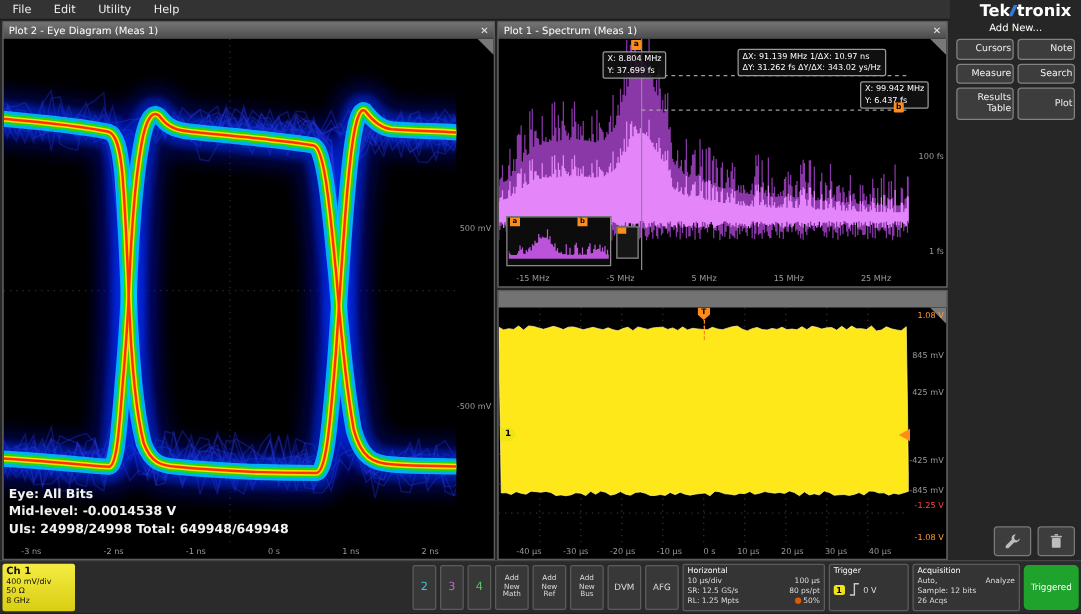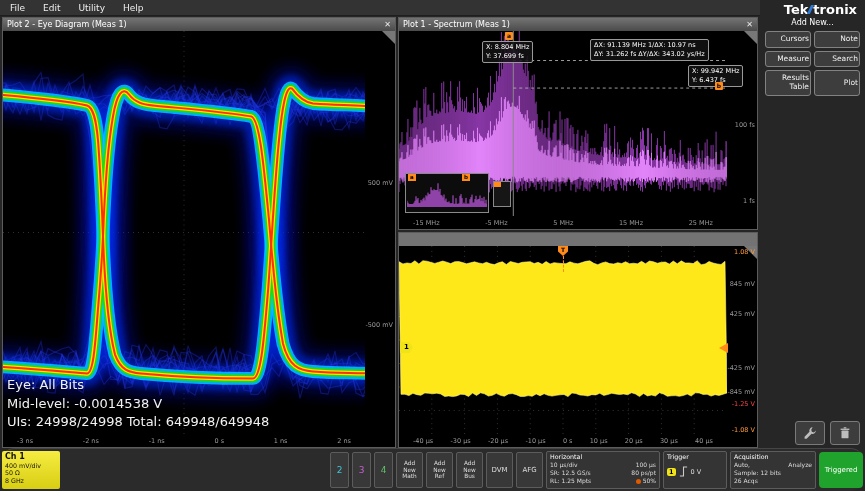--- a/index.html
+++ b/index.html
@@ -26,21 +26,21 @@
   .main-svg{position:absolute;left:0;top:0;width:calc(100% - 30px);height:calc(100% - 13px);}
   .ycol{position:absolute;top:0;right:0;width:30px;bottom:13px;font-size:6.5px;color:#999;}
   .ylab{position:absolute;right:2px;white-space:nowrap;}
   .ylab.orange{color:#ff9a3c;}
   .ylab.red{color:#ff4545;}
   .xrow{position:absolute;left:0;right:30px;bottom:0;height:13px;display:flex;
     justify-content:space-between;align-items:center;padding:0 14px;font-size:6.5px;color:#999;}
   .resize-tri{position:absolute;top:0;right:0;width:0;height:0;
     border-left:13px solid transparent;border-top:13px solid #969696;opacity:.8;}
   
-  .eye-stats{position:absolute;left:4px;bottom:16px;font-size:13px;line-height:1.4;color:#f2f2f2;}
+  .eye-stats{position:absolute;left:4px;bottom:16px;font-size:10px;line-height:1.4;color:#f2f2f2;font-weight:bold;}
   
   .cursor-badge{position:absolute;background:rgba(18,18,18,.88);border:1px solid #999;
     border-radius:2px;padding:1px 3px;font-size:6.5px;line-height:1.35;color:#fff;white-space:nowrap;margin-left:43px;}
   #badge-a{left:40px;top:10px;} #badge-d{left:148px;top:8px;} #badge-b{left:246px;top:34px;}
   .flag{position:absolute;background:#ff8c1a;color:#000;font-size:6px;font-weight:bold;
     padding:0 2px;border-radius:1px;line-height:8px;z-index:3;}
   #flag-a{left:106px;top:1px;} #flag-b{right:34px;top:51px;}
   #thumb{position:absolute;left:6px;bottom:16px;width:84px;height:40px;background:#0c0c0c;
     border:1px solid #8a8a8a;z-index:2;}
   #thumb svg{position:absolute;left:1px;bottom:1px;}
@@ -78,21 +78,21 @@
   .meas-card{margin:7px 0 0 3px;width:62px;background:#1b1b1b;border:1px solid #555;
     border-top:2px solid #4a90d9;font-size:6.3px;color:#ccc;padding-bottom:2px;}
   .meas-title{font-size:7.5px;color:#fff;padding:1px 3px;background:#2c2c2c;}
   .meas-type{padding:1px 3px 0 3px;color:#eee;}
   .meas-row{padding:0 3px;line-height:1.4;}
   .sb-tools{position:absolute;bottom:3px;right:5px;display:flex;gap:5px;}
   .tool-btn{width:30px;height:24px;background:#3d3d3d;border:1px solid #7a7a7a;
     border-radius:3px;display:flex;align-items:center;justify-content:center;}
   
   .bottombar{position:absolute;left:0;right:0;bottom:0;height:43px;background:#2b2b2b;
-    border-top:1px solid #454545;display:flex;align-items:center;gap:3px;padding:2px;border-radius:15px;}
+    border-top:1px solid #454545;display:flex;align-items:center;gap:3px;padding:2px;}
   .ch1-badge{width:58px;height:38px;background:linear-gradient(#f6ec42,#d8ce12);
     color:#111;border-radius:2px;padding:1px 3px;font-size:6.3px;line-height:1.2;}
   .ch1-name{font-size:8px;font-weight:bold;}
   .bb-spacer{flex:1;}
   .ch-btn{width:19px;height:36px;background:#383838;border:1px solid #5c5c5c;
     border-radius:2px;font-size:9px;font-family:inherit;}
   .c2{color:#3fc6d8;} .c3{color:#c75fd0;} .c4{color:#5fbf6a;}
   .add-btn{width:27px;height:36px;background:#383838;border:1px solid #5c5c5c;
     border-radius:2px;color:#ddd;font-size:5.8px;line-height:1.2;padding:1px;
     white-space:normal;font-family:inherit;}

